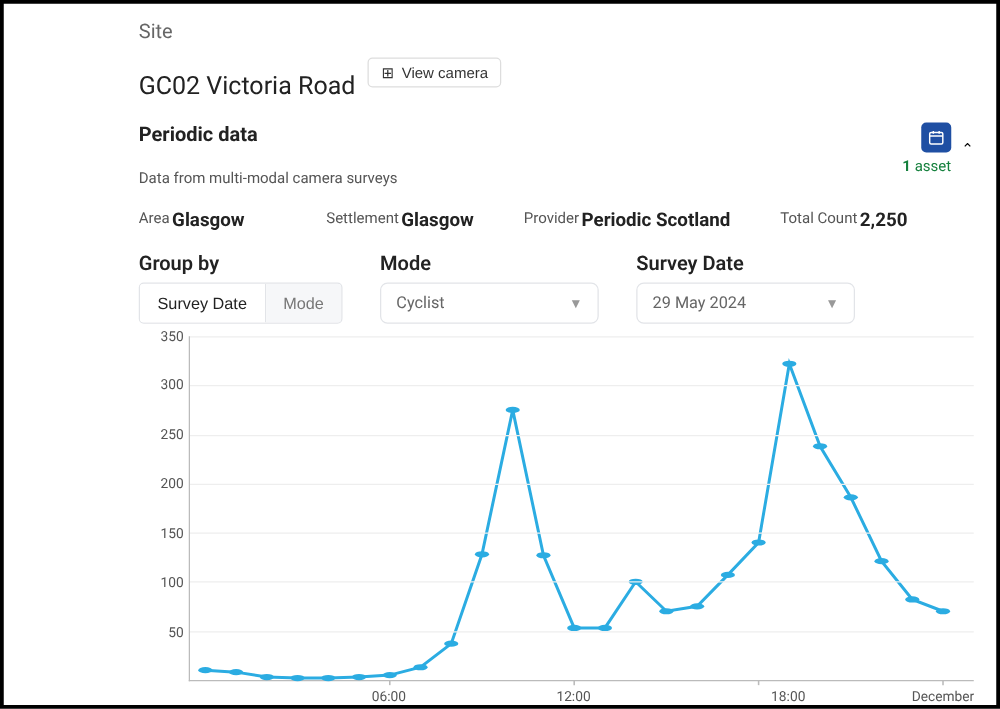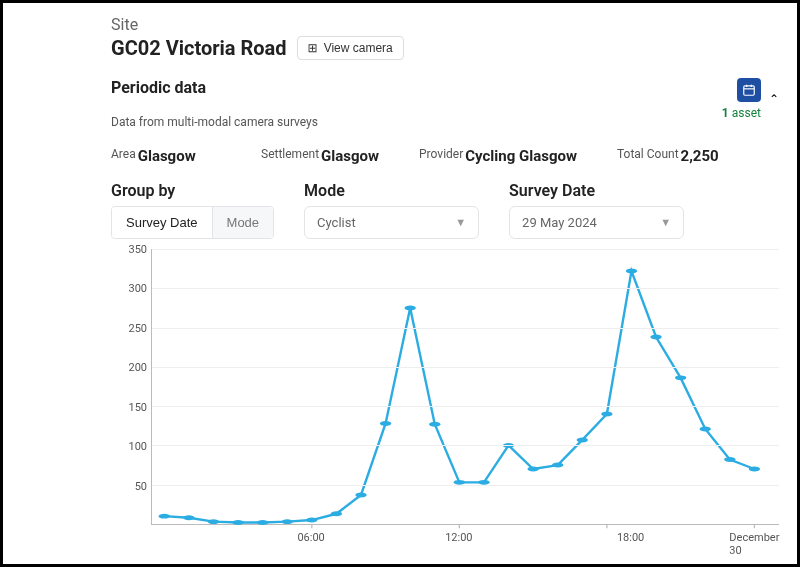--- a/index.html
+++ b/index.html
@@ -8,21 +8,21 @@
     background: #fff;
     color: #222;
     width: 800px;
     height: 567px;
     border: 3px solid #000;
     padding: 12px 18px 10px 18px;
   }
   .header-row { display: flex; flex-direction: column; gap: 2px; padding-left: 90px; }
   .site-label { font-size: 16px; color: #666; }
   .title-row { display: flex; align-items: center; gap: 10px; }
-  .site-title { font-size: 20px; font-weight: 700; }
+  .site-title { font-size: 20px; font-weight: 400; margin-top: 20px; }
   .view-dataset-btn {
     display: inline-flex; align-items: center; gap: 6px;
     border: 1px solid #ddd; border-radius: 4px;
     padding: 4px 10px; font-size: 12px; background: #fff; color: #333; cursor: pointer;
   }
   .grid-icon { font-size: 12px; line-height: 1; }
 
   .section { margin-top: 18px; padding-left: 90px; position: relative; }
   .section-head { display: flex; align-items: flex-start; justify-content: space-between; }
   .section-titles { display: flex; flex-direction: column; gap: 18px; }
@@ -109,21 +109,21 @@
     <div class="meta-item">
       <span class="meta-label">Area</span>
       <span class="meta-value">Glasgow</span>
     </div>
     <div class="meta-item">
       <span class="meta-label">Settlement</span>
       <span class="meta-value">Glasgow</span>
     </div>
     <div class="meta-item" style="min-width:140px">
       <span class="meta-label">Provider</span>
-      <span class="meta-value">Cycling Glasgow</span>
+      <span class="meta-value">Periodic Scotland</span>
     </div>
     <div class="meta-item">
       <span class="meta-label">Total Count</span>
       <span class="meta-value">2,250</span>
     </div>
   </div>
 
   <div class="controls-row">
     <div class="control-group">
       <span class="control-label">Group by</span>

